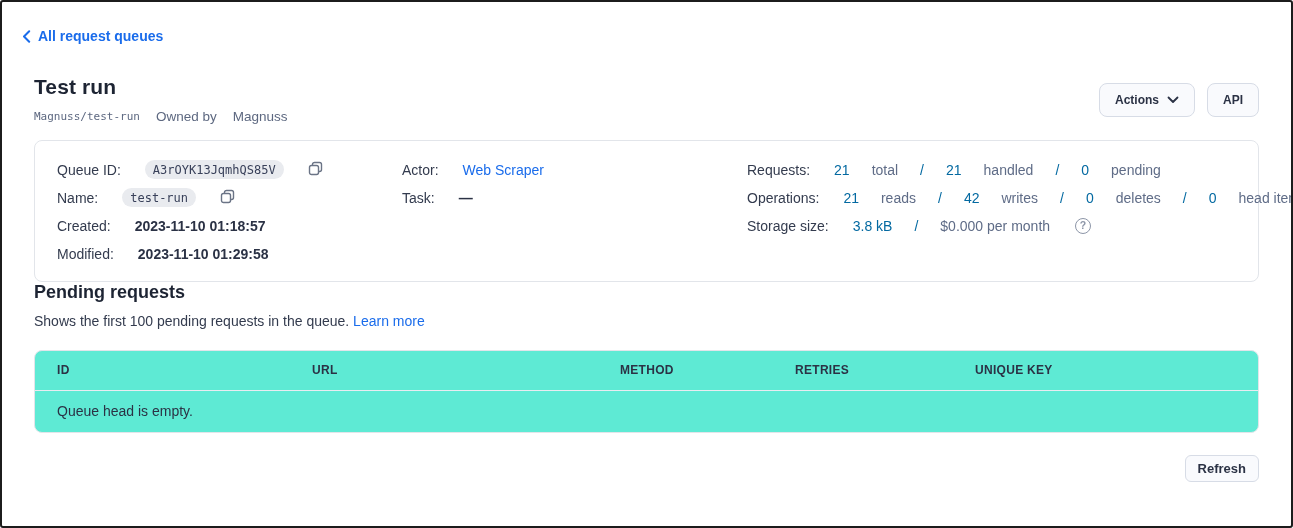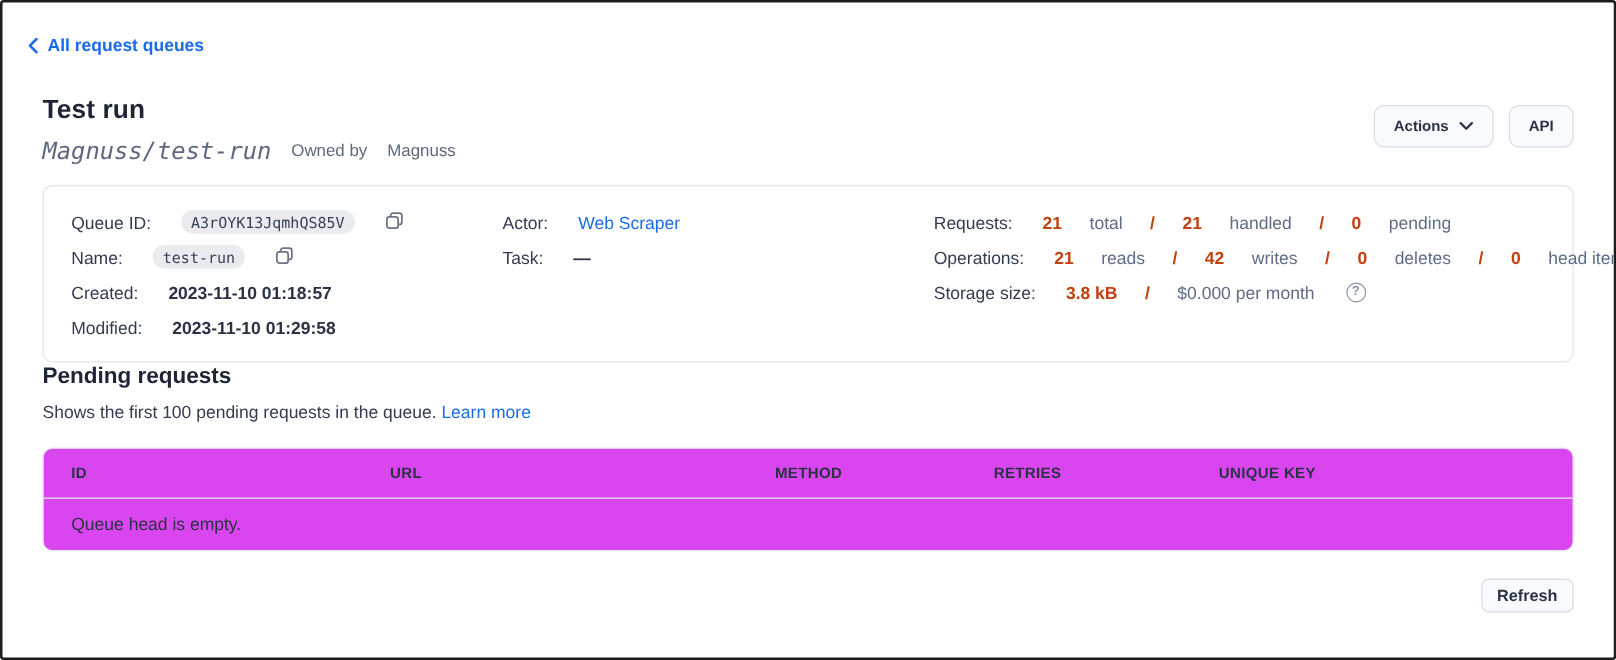--- a/index.html
+++ b/index.html
@@ -25,21 +25,21 @@
     color: #1a6ceb; font-size: 14px; font-weight: 700;
     text-decoration: none; cursor: pointer;
     margin-left: -12px;
   }
   .breadcrumb svg { display: block; }
 
   
   .header-row { display: flex; justify-content: space-between; align-items: flex-start; margin-top: 28px; }
   h1.page-title { font-size: 21px; font-weight: 700; color: #1d2433; letter-spacing: .1px; }
   .subtitle { display: flex; align-items: center; gap: 16px; margin-top: 10px; color: #5d6880; font-size: 13.5px; }
-  .subtitle .mono-path { font-family: "DejaVu Sans Mono", "Liberation Mono", monospace; font-size: 19px; font-style: italic; }
+  .subtitle .mono-path { font-family: "DejaVu Sans Mono", "Liberation Mono", monospace; font-size: 11px; }
 
   .header-buttons { display: flex; gap: 12px; margin-top: 8px; }
   .btn {
     display: inline-flex; align-items: center; gap: 8px;
     background: #f9fafd; border: 1px solid #d7dce6; border-radius: 8px;
     height: 34px; padding: 0 15px;
     font-family: "Liberation Sans", sans-serif;
     font-size: 12px; font-weight: 600; color: #2b3245;
     cursor: pointer;
   }
@@ -63,39 +63,39 @@
     padding: 4px 8px 3px 8px; border-radius: 10px;
   }
   .pill.blue { background: #ddeafc; color: #1a6ceb; }
   .copy-btn {
     background: none; border: none; padding: 0; margin-left: 7px;
     cursor: pointer; display: inline-flex; align-items: center;
   }
   .link { color: #1a6ceb; text-decoration: none; cursor: pointer; }
   .link.bold { font-weight: 400; }
   .seg { margin-right: 5px; }
-  .seg.s { font-weight: 700; color: #c2410c; }
+  .seg.s { font-weight: 400; color: #0369a1; }
   .seg.m { color: #5f6c87; }
   .help-icon {
     display: inline-flex; align-items: center; justify-content: center;
     width: 16px; height: 16px; border-radius: 50%;
     border: 1.2px solid #8d96a8; color: #8d96a8;
     font-size: 10.5px; font-weight: 700; margin-left: 3px;
     cursor: pointer; line-height: 1;
   }
 
   
   h2.section-title { font-size: 18px; font-weight: 700; color: #1d2433; }
   .section-desc { margin-top: 10px; font-size: 14px; color: #333b4e; }
 
   
   .rq-table {
     margin-top: 21px;
     border: 1px solid #e2e5ea; border-radius: 8px;
-    overflow: hidden; background: #d946ef;
+    overflow: hidden; background: #5eead4;
   }
   .rq-header {
     display: grid; grid-template-columns: 277px 308px 175px 180px 1fr;
     height: 40px; align-items: center;
     border-bottom: 1px solid #e9ecf1;
   }
   .rq-header .cell {
     font-size: 12px; font-weight: 700; color: #2b3245; letter-spacing: .3px;
   }
   .rq-header .cell:first-child { padding-left: 22px; }

